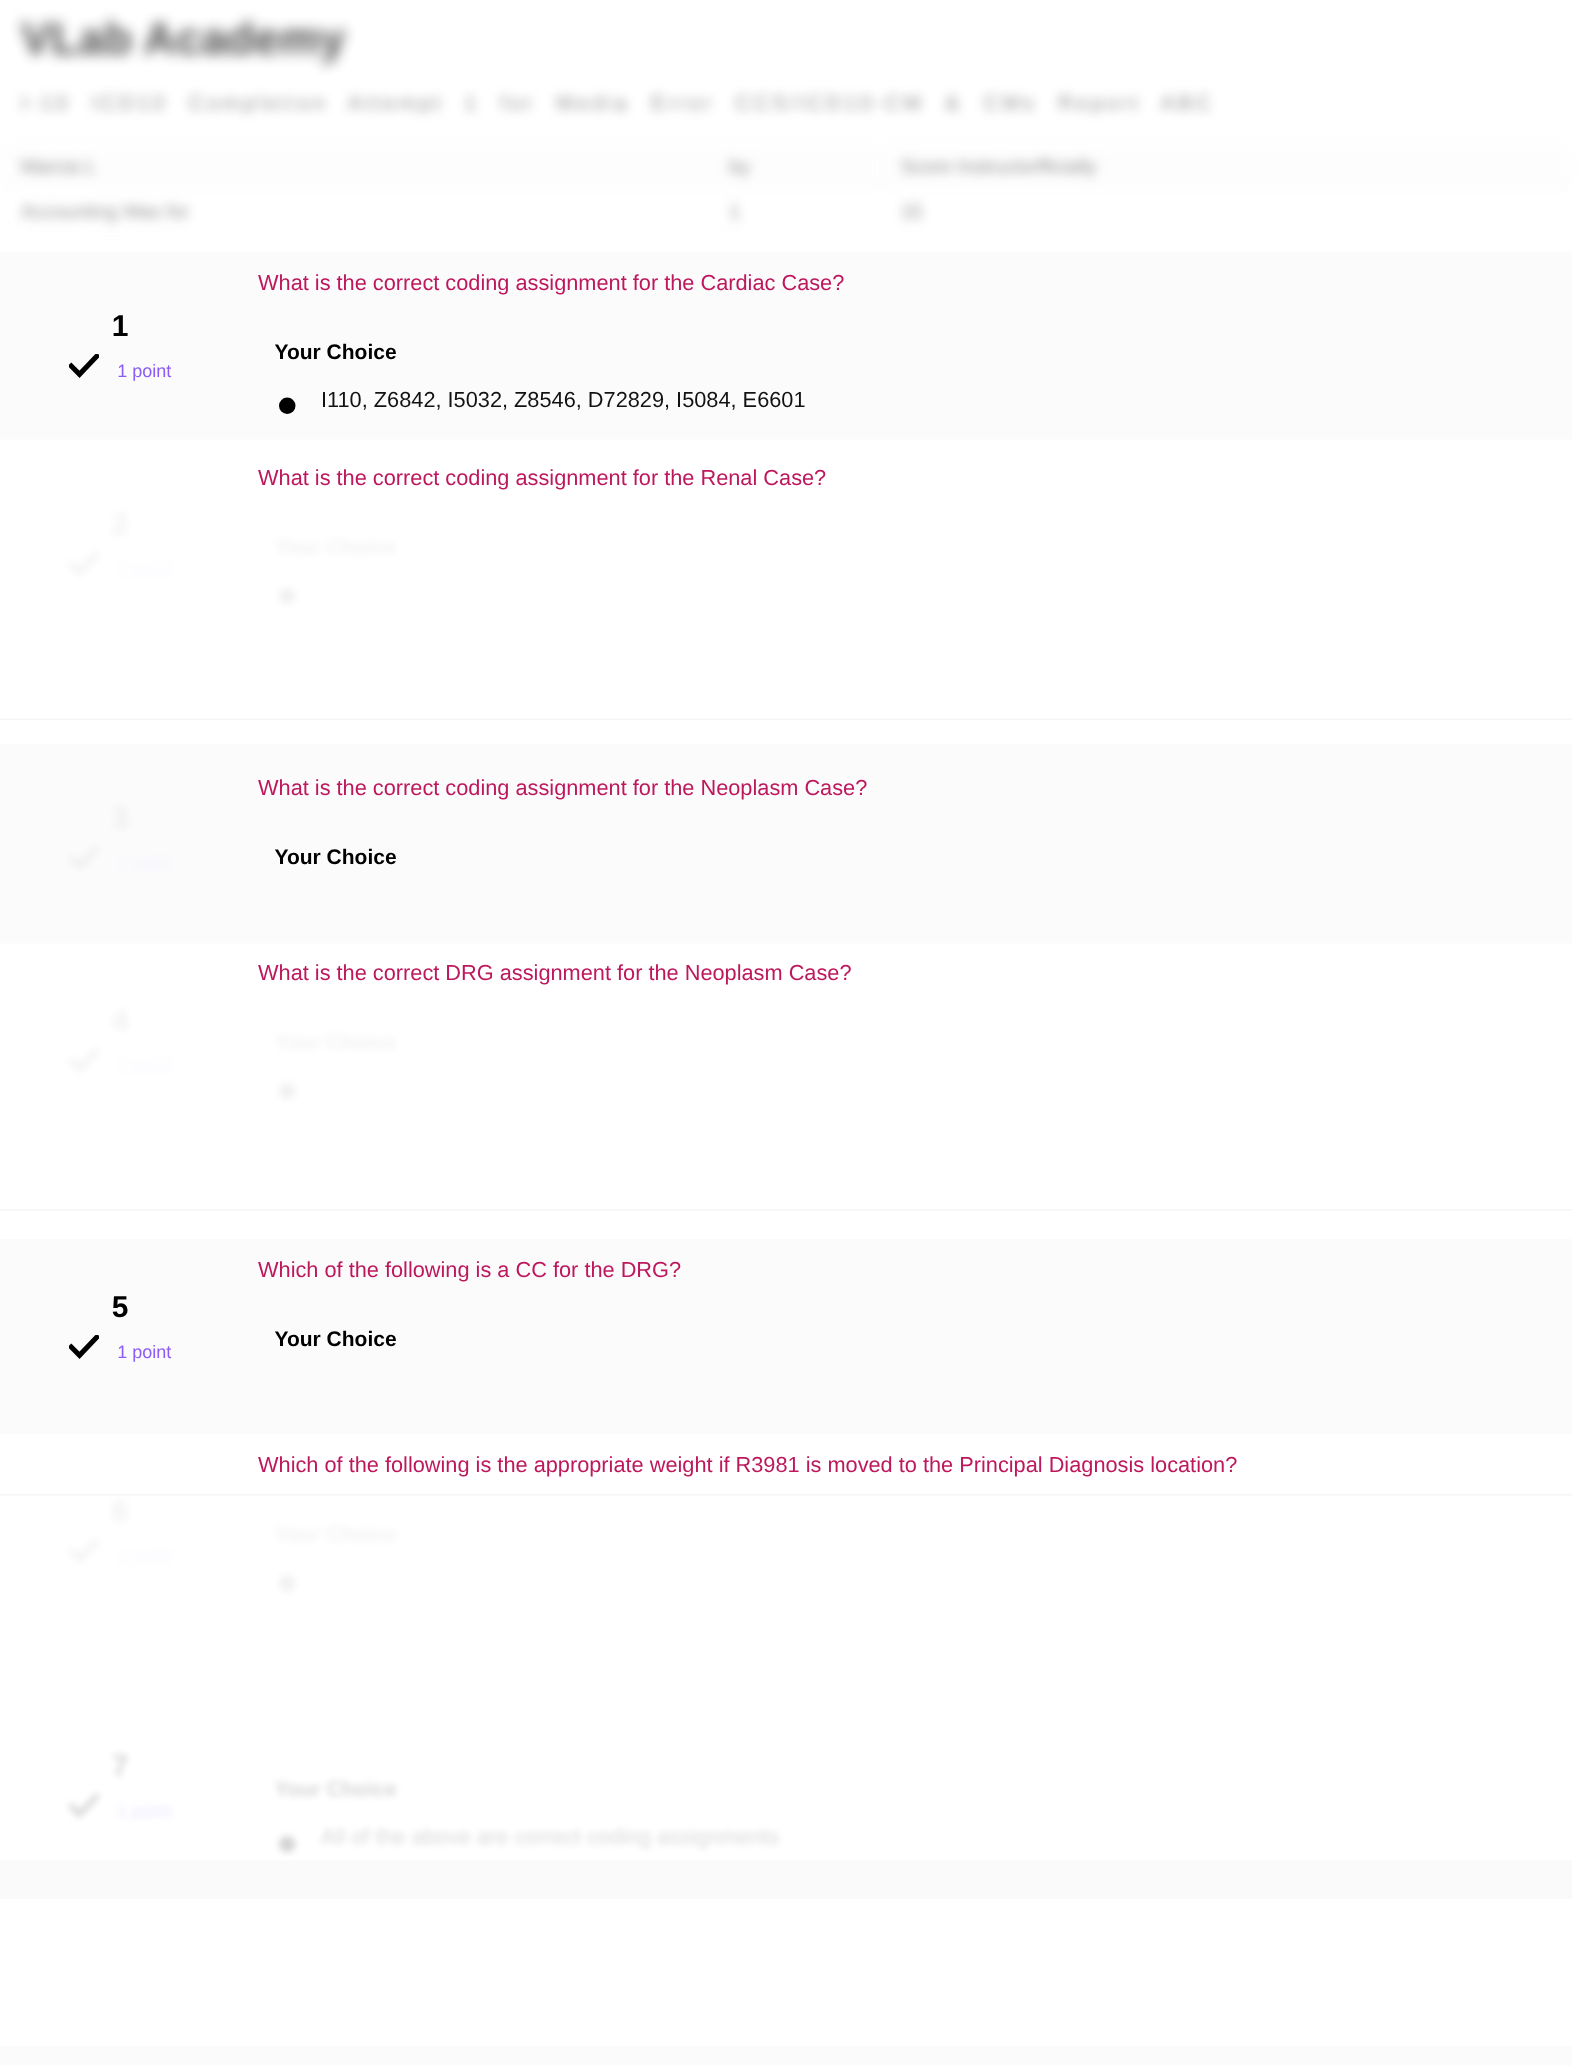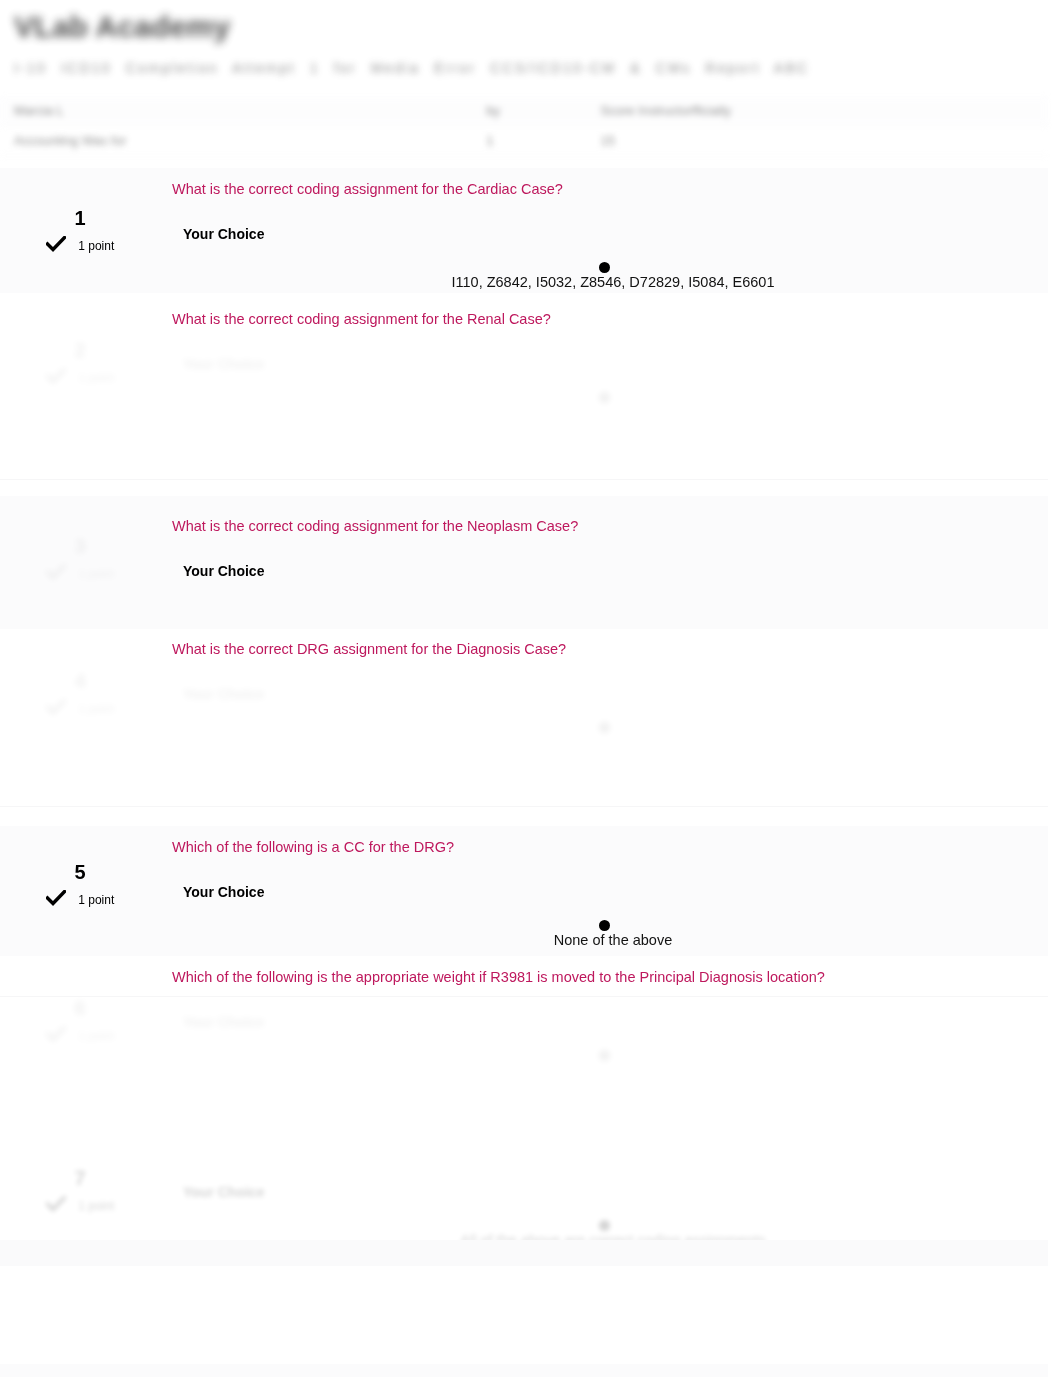--- a/index.html
+++ b/index.html
@@ -96,21 +96,21 @@
   .check-icon {
     display: inline-block;
     vertical-align: middle;
     margin-right: 8px;
     color: #000;
   }
   .points-label {
     display: inline-block;
     vertical-align: middle;
     font-size: 12px;
-    color: #000000;
+    color: #8b5cf6;
   }
 
   .qbody {
     position: absolute;
     left: 172px;
     right: 8px;
   }
   .qtext {
     font-size: 14.5px;
     color: #be185d;
@@ -120,22 +120,21 @@
     margin-top: 26px;
     margin-left: 11px;
     font-size: 14px;
     font-weight: bold;
     color: #000;
   }
   .answer-row {
     margin-top: 16px;
     margin-left: 14px;
     display: flex;
-    align-items: center;
-    flex-direction: column;
+    align-items: flex-end;
   }
   .bullet {
     flex: 0 0 auto;
     width: 11px; height: 11px;
     border-radius: 50%;
     background: #000;
     margin-top: 4px;
     margin-right: 17px;
   }
   .answer-text {
@@ -251,21 +250,21 @@
     <span class="points-row">
       <span class="check-icon">
         <svg width="20" height="16" viewBox="0 0 20 16">
             <path d="M1.5 8 L7 13.5 L18.5 1.5" stroke="#000" stroke-width="3.4" fill="none" stroke-linecap="square"></path>
           </svg>
       </span>
       <span class="points-label">1 point</span>
     </span>
   </div>
   <div class="qbody" style="top:11px;">
-    <div class="qtext">What is the correct DRG assignment for the Diagnosis Case?</div>
+    <div class="qtext">What is the correct DRG assignment for the Neoplasm Case?</div>
     <div class="choice-label ghost">Your Choice</div>
     <div class="answer-row ghost">
       <span class="bullet"></span>
       <span class="answer-text"></span>
     </div>
   </div>
 </div>
 <div class="hairline" style="top:806px;"></div>
 
 <div class="qband shaded" style="top:826px; height:130px;">
@@ -276,24 +275,20 @@
         <svg width="20" height="16" viewBox="0 0 20 16">
             <path d="M1.5 8 L7 13.5 L18.5 1.5" stroke="#000" stroke-width="3.4" fill="none" stroke-linecap="square"></path>
           </svg>
       </span>
       <span class="points-label">1 point</span>
     </span>
   </div>
   <div class="qbody" style="top:12px;">
     <div class="qtext">Which of the following is a CC for the DRG?</div>
     <div class="choice-label">Your Choice</div>
-    <div class="answer-row">
-      <span class="bullet"></span>
-      <span class="answer-text">None of the above</span>
-    </div>
   </div>
 </div>
 
 <div class="qband" style="top:956px; height:190px;">
   <div class="gutter ghost" style="top:42px;">
     <div class="qnum">6</div>
     <span class="points-row">
       <span class="check-icon">
         <svg width="20" height="16" viewBox="0 0 20 16">
             <path d="M1.5 8 L7 13.5 L18.5 1.5" stroke="#000" stroke-width="3.4" fill="none" stroke-linecap="square"></path>

